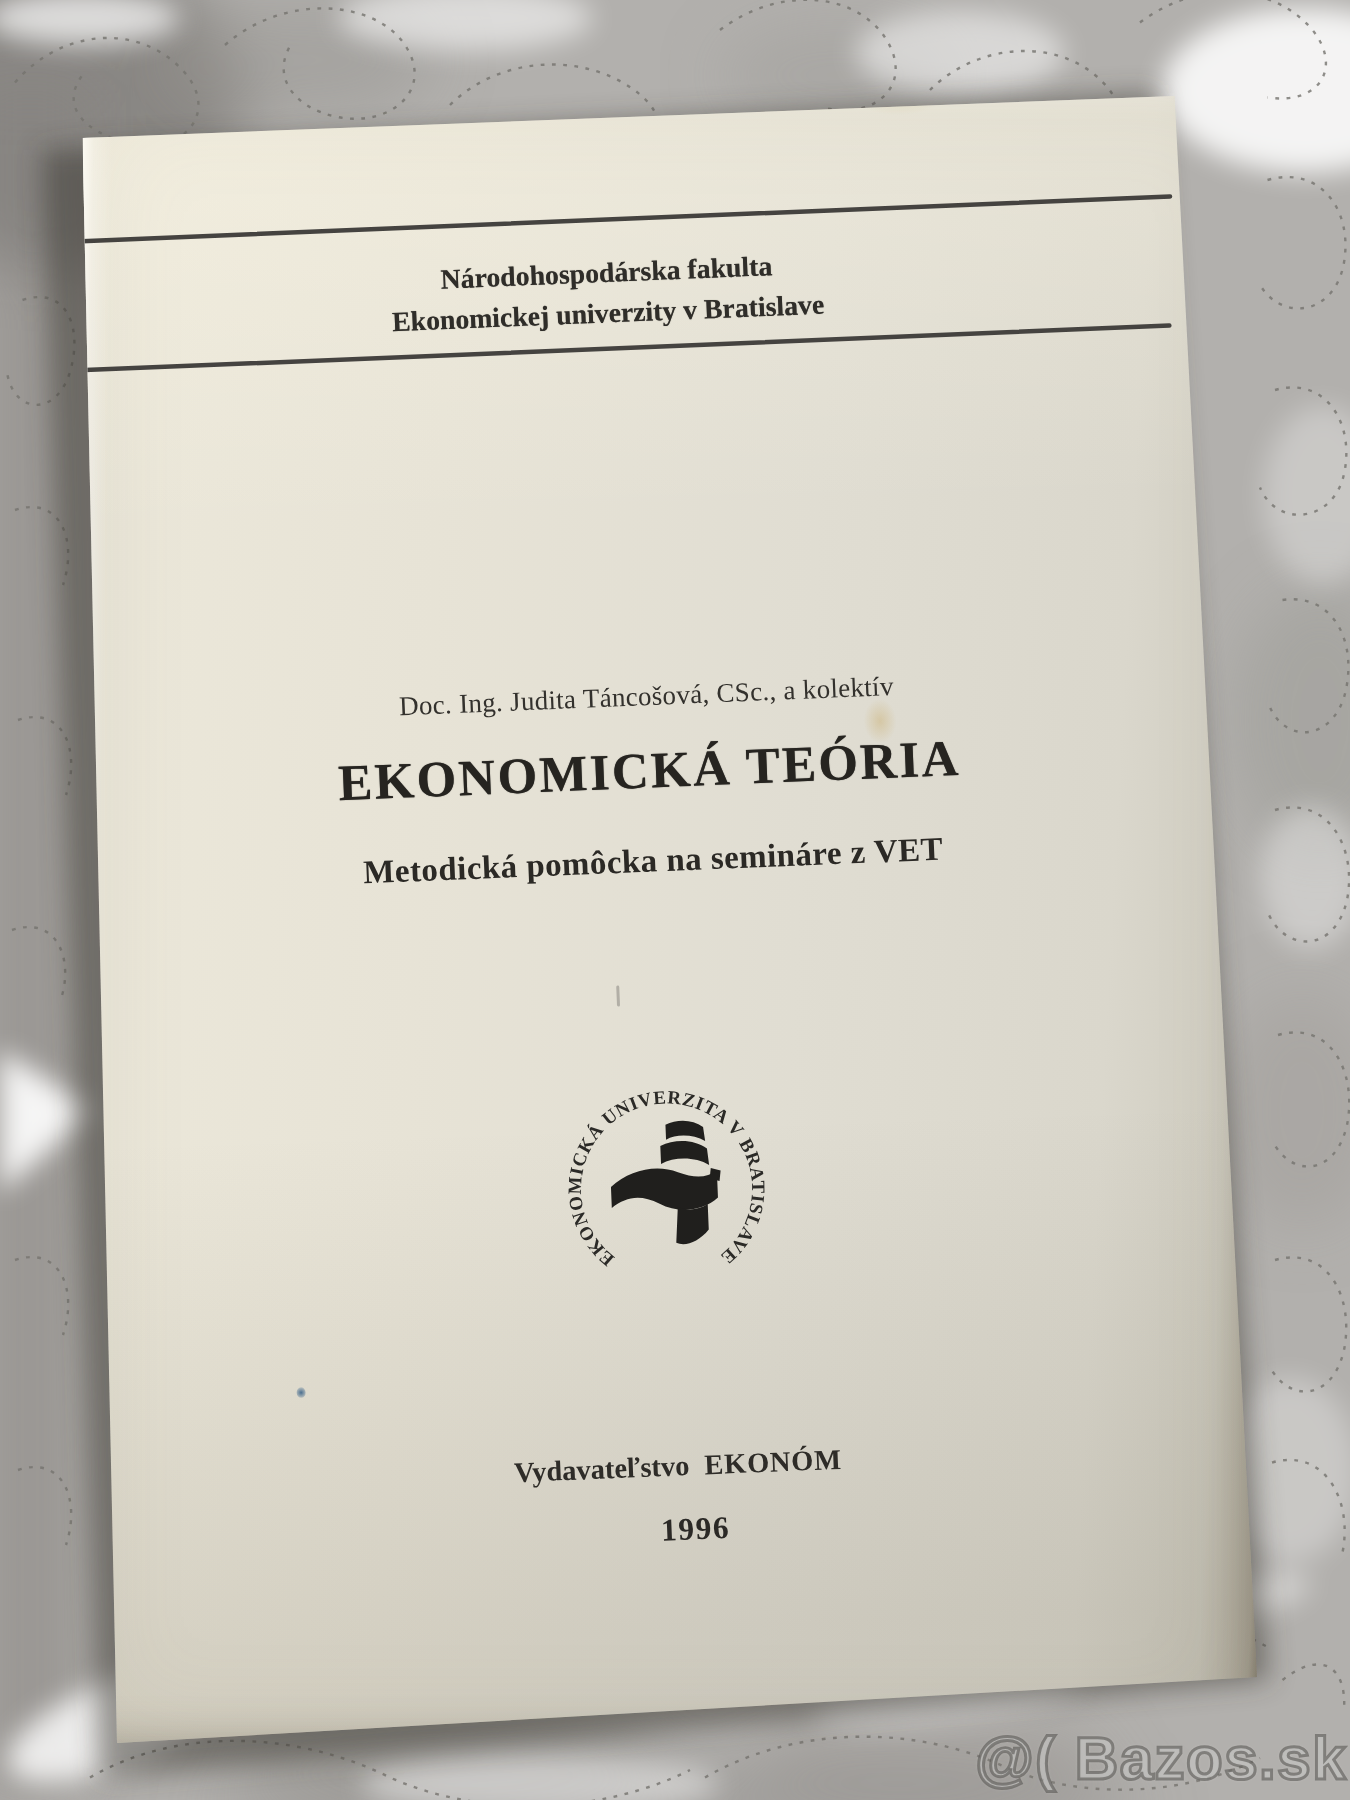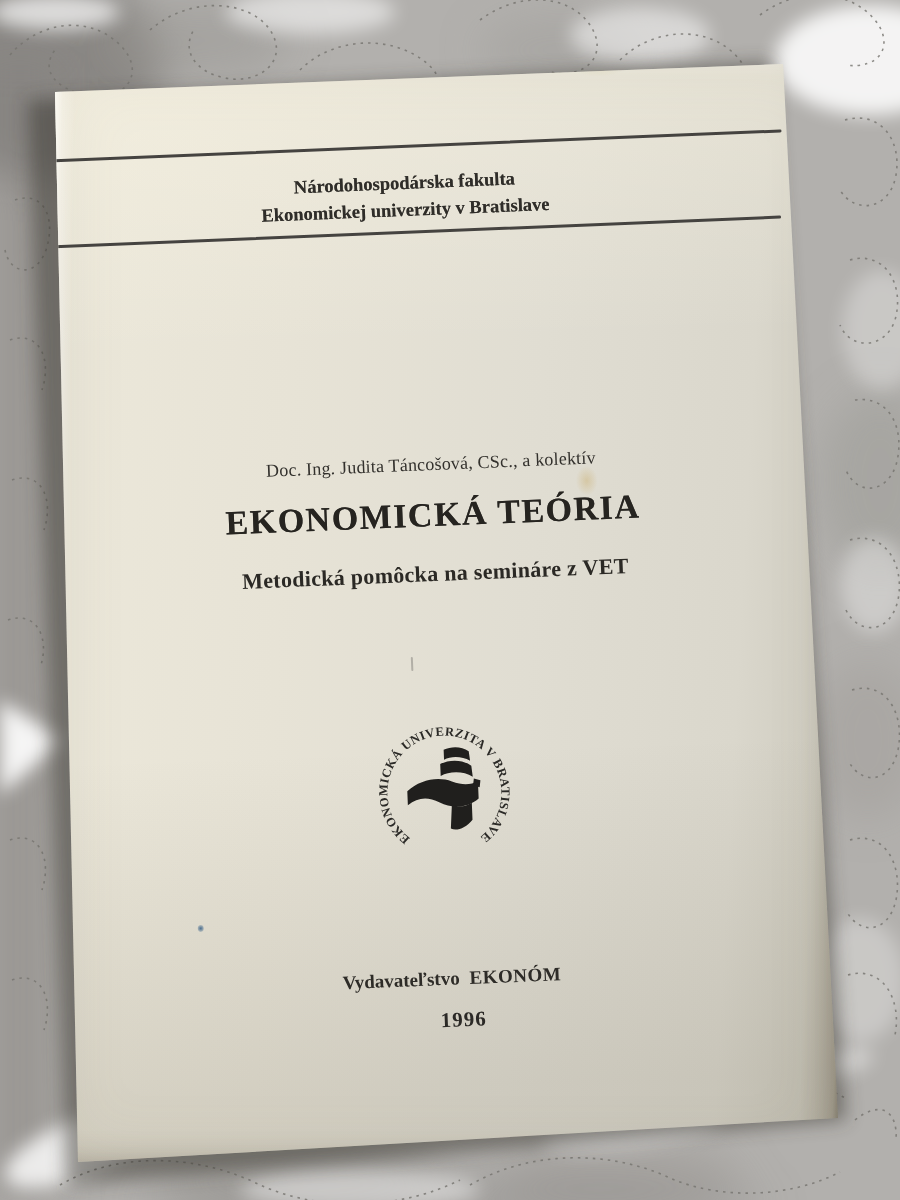--- a/index.html
+++ b/index.html
@@ -170,14 +170,15 @@
 
       <div class="year">1996</div>
 
       <div class="stain stain-yellow"></div>
       <div class="stain stain-yellow2"></div>
       <div class="stain speck-blue"></div>
       <div class="stain speck-gray"></div>
     </div>
   </div>
 
+  <div class="watermark">@( Bazos.sk</div>
 
 </div>
 
 </body></html>

